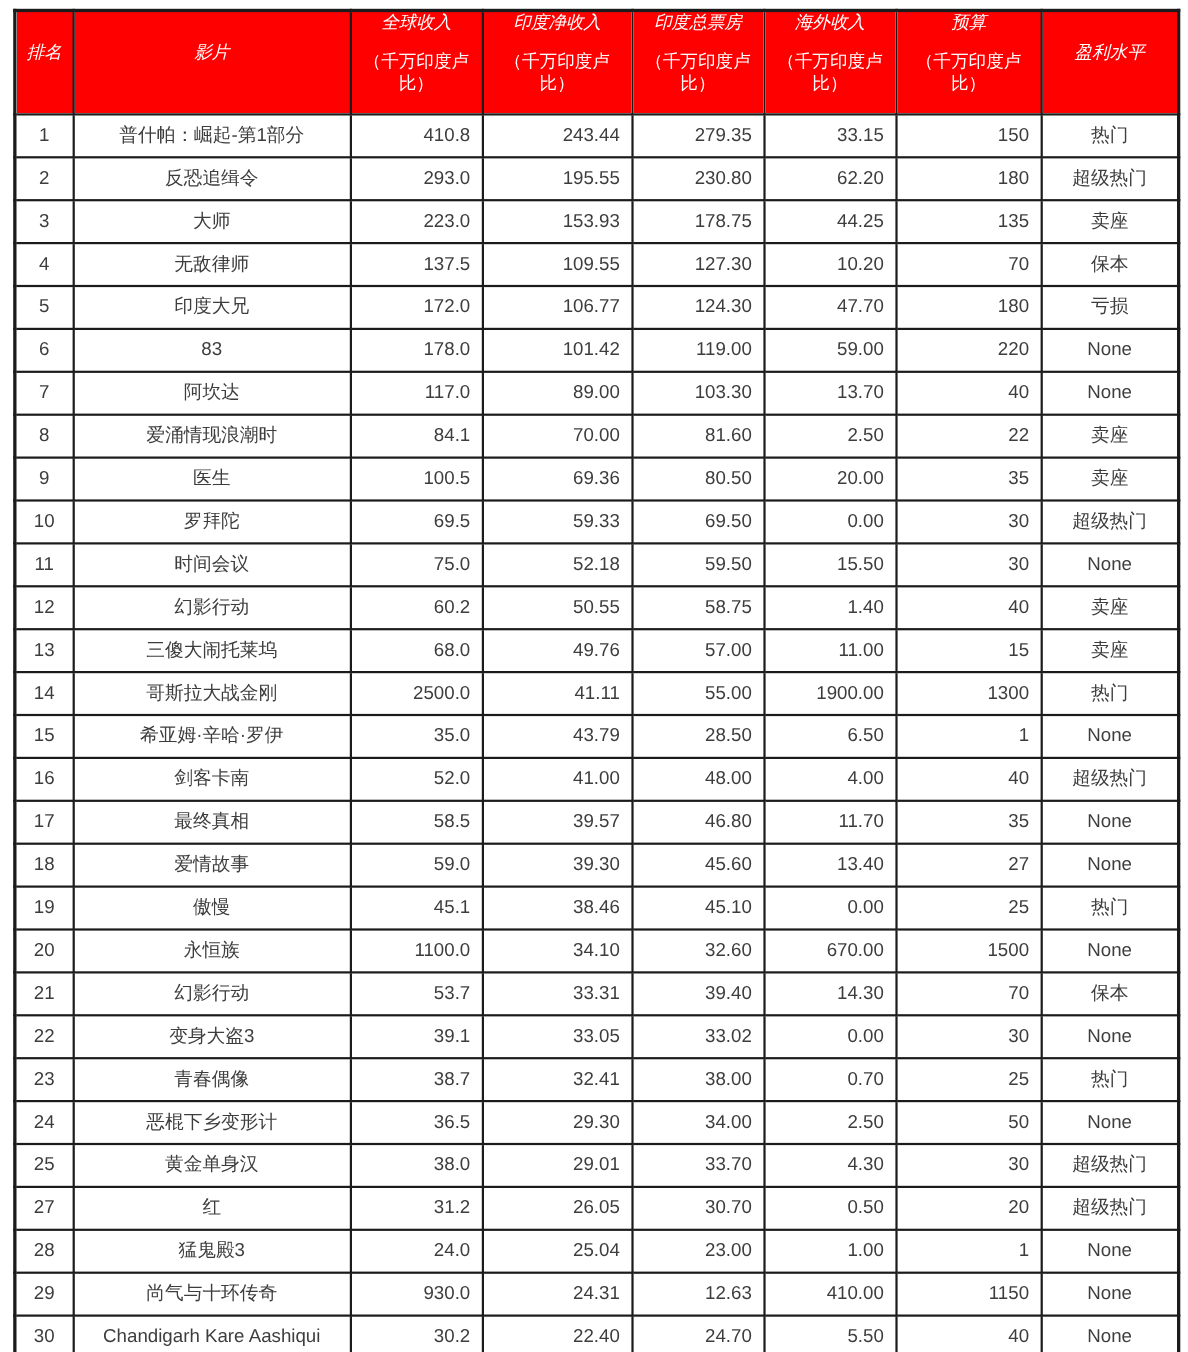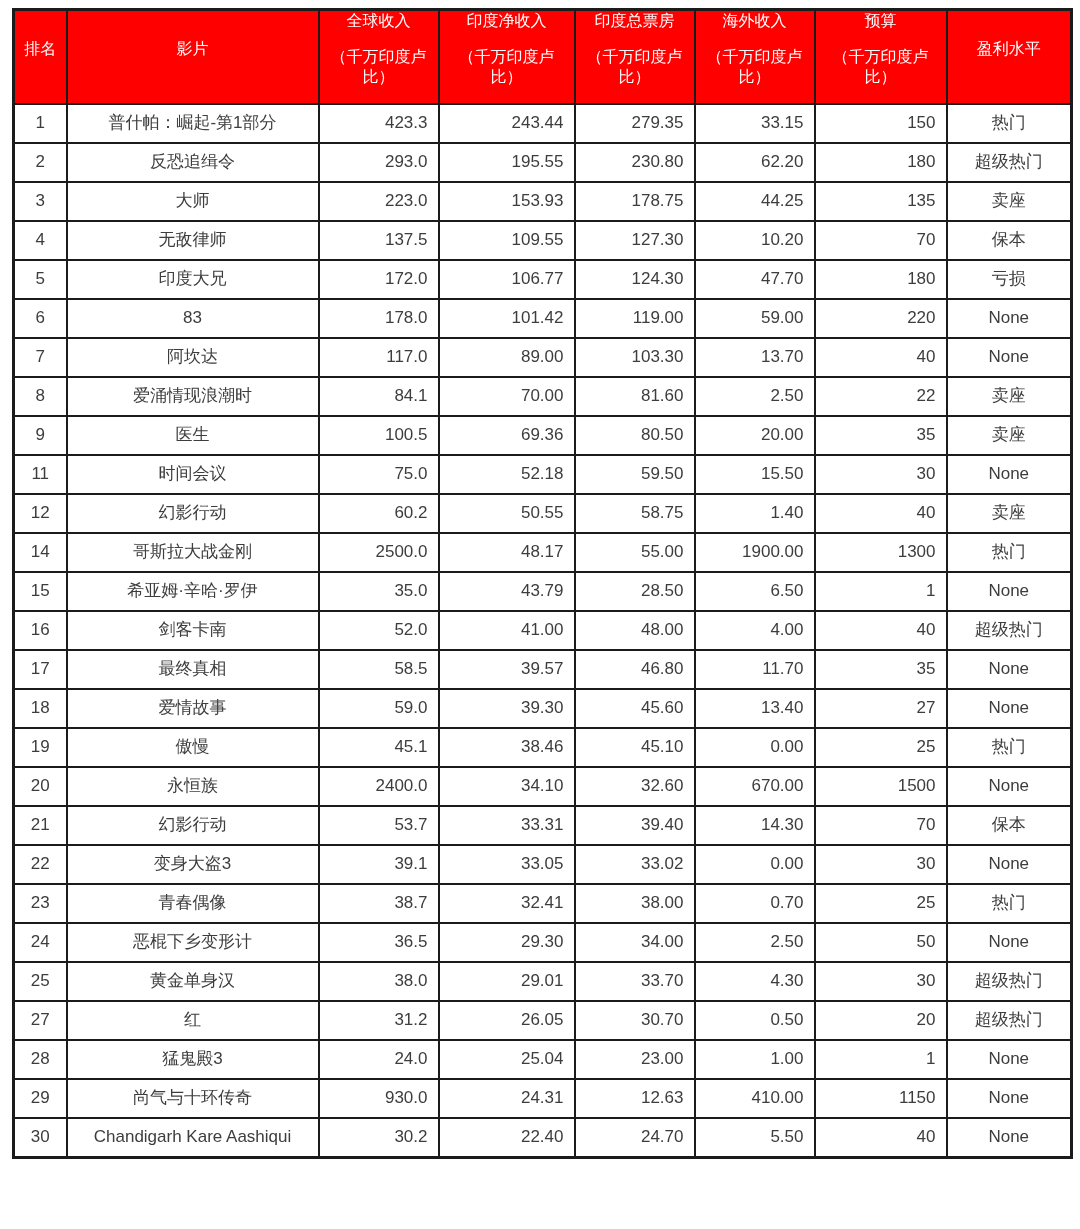--- a/index.html
+++ b/index.html
@@ -27,21 +27,21 @@
     background: var(--header-bg, #fe0000);
     color: var(--header-text, #ffffff);
     font-weight: 400;
     font-size: 16px;
     line-height: 20px;
     height: 62px;
     vertical-align: middle;
     text-align: center;
     padding: 0 2px;
   }
-  .h-title { display: block; }
+  .h-title { display: block; font-style: italic; }
   .h-unit  { display: block; margin: 16px auto; max-width: 100px; }
   tbody td {
     height: 35px;
     font-size: 17px;
     color: var(--body-text, #3d3d3d);
     vertical-align: middle;
     line-height: 1.1;
   }
   td.c0, td.c1, td.c7 { text-align: center; }
   td.c2, td.c3, td.c4, td.c5, td.c6 { text-align: right; padding-right: 10px; }
@@ -94,21 +94,21 @@
         <th>
           <span class="h-title">盈利水平</span>
             <span class="h-unit"></span>
         </th>
       </tr>
     </thead>
     <tbody>
         <tr>
           <td class="c0">1</td>
           <td class="c1">普什帕：崛起-第1部分</td>
-          <td class="c2">423.3</td>
+          <td class="c2">410.8</td>
           <td class="c3">243.44</td>
           <td class="c4">279.35</td>
           <td class="c5">33.15</td>
           <td class="c6">150</td>
           <td class="c7">热门</td>
         </tr>
         <tr>
           <td class="c0">2</td>
           <td class="c1">反恐追缉令</td>
           <td class="c2">293.0</td>
@@ -182,44 +182,64 @@
           <td class="c0">9</td>
           <td class="c1">医生</td>
           <td class="c2">100.5</td>
           <td class="c3">69.36</td>
           <td class="c4">80.50</td>
           <td class="c5">20.00</td>
           <td class="c6">35</td>
           <td class="c7">卖座</td>
         </tr>
         <tr>
+          <td class="c0">10</td>
+          <td class="c1">罗拜陀</td>
+          <td class="c2">69.5</td>
+          <td class="c3">59.33</td>
+          <td class="c4">69.50</td>
+          <td class="c5">0.00</td>
+          <td class="c6">30</td>
+          <td class="c7">超级热门</td>
+        </tr>
+        <tr>
           <td class="c0">11</td>
           <td class="c1">时间会议</td>
           <td class="c2">75.0</td>
           <td class="c3">52.18</td>
           <td class="c4">59.50</td>
           <td class="c5">15.50</td>
           <td class="c6">30</td>
           <td class="c7">None</td>
         </tr>
         <tr>
           <td class="c0">12</td>
           <td class="c1">幻影行动</td>
           <td class="c2">60.2</td>
           <td class="c3">50.55</td>
           <td class="c4">58.75</td>
           <td class="c5">1.40</td>
           <td class="c6">40</td>
           <td class="c7">卖座</td>
         </tr>
         <tr>
+          <td class="c0">13</td>
+          <td class="c1">三傻大闹托莱坞</td>
+          <td class="c2">68.0</td>
+          <td class="c3">49.76</td>
+          <td class="c4">57.00</td>
+          <td class="c5">11.00</td>
+          <td class="c6">15</td>
+          <td class="c7">卖座</td>
+        </tr>
+        <tr>
           <td class="c0">14</td>
           <td class="c1">哥斯拉大战金刚</td>
           <td class="c2">2500.0</td>
-          <td class="c3">48.17</td>
+          <td class="c3">41.11</td>
           <td class="c4">55.00</td>
           <td class="c5">1900.00</td>
           <td class="c6">1300</td>
           <td class="c7">热门</td>
         </tr>
         <tr>
           <td class="c0">15</td>
           <td class="c1">希亚姆·辛哈·罗伊</td>
           <td class="c2">35.0</td>
           <td class="c3">43.79</td>
@@ -264,21 +284,21 @@
           <td class="c2">45.1</td>
           <td class="c3">38.46</td>
           <td class="c4">45.10</td>
           <td class="c5">0.00</td>
           <td class="c6">25</td>
           <td class="c7">热门</td>
         </tr>
         <tr>
           <td class="c0">20</td>
           <td class="c1">永恒族</td>
-          <td class="c2">2400.0</td>
+          <td class="c2">1100.0</td>
           <td class="c3">34.10</td>
           <td class="c4">32.60</td>
           <td class="c5">670.00</td>
           <td class="c6">1500</td>
           <td class="c7">None</td>
         </tr>
         <tr>
           <td class="c0">21</td>
           <td class="c1">幻影行动</td>
           <td class="c2">53.7</td>

